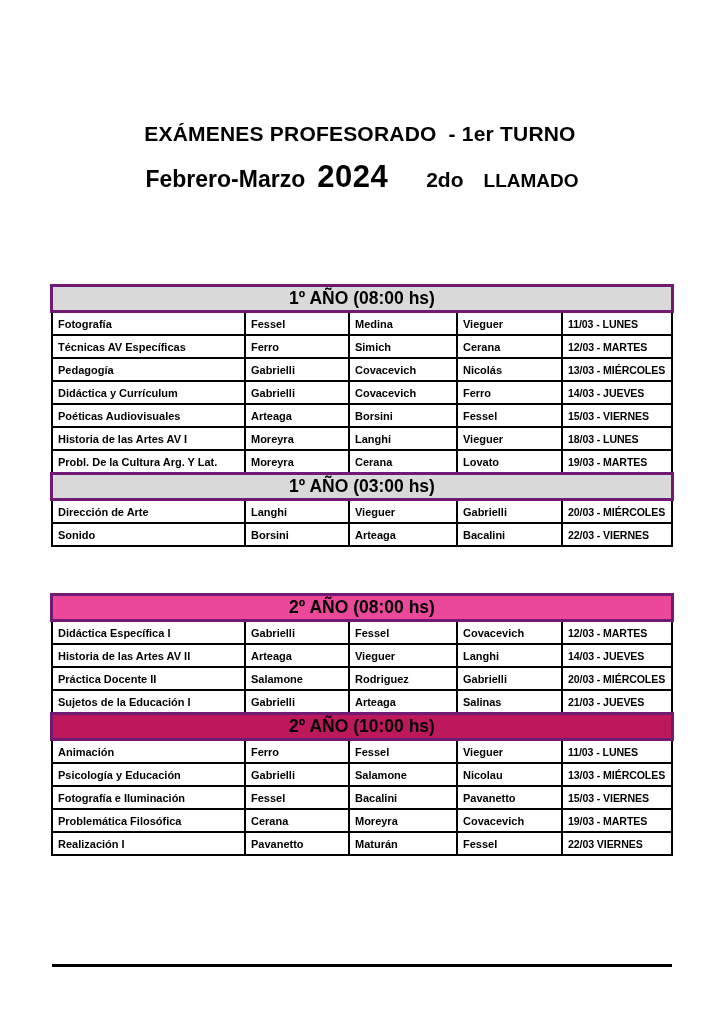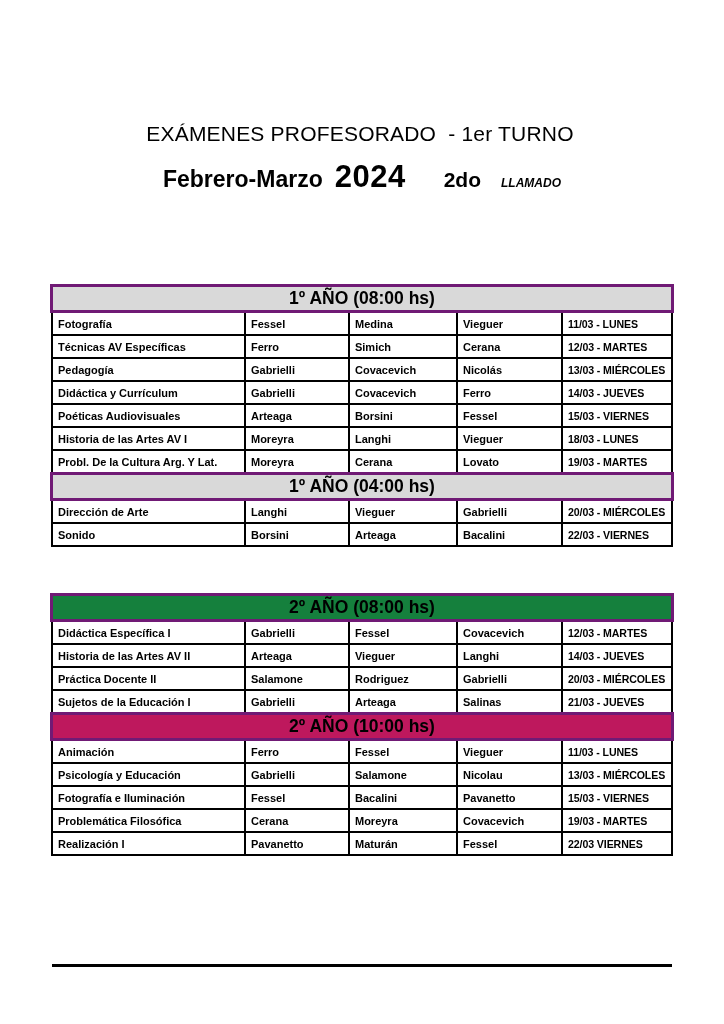--- a/index.html
+++ b/index.html
@@ -13,36 +13,36 @@
     height: 1024px;
     background: #ffffff;
     font-family: "Liberation Sans", sans-serif;
     color: #000000;
     overflow: hidden;
   }
   .doc-title {
     margin: 121px 4px 0 0;
     text-align: center;
     font-size: 21px;
-    font-weight: normal;
+    font-weight: bold;
     line-height: 26px;
     letter-spacing: 0.2px;
     white-space: pre;
   }
   .doc-subtitle {
     margin-top: 12px;
     display: flex;
     justify-content: center;
     align-items: baseline;
     font-weight: bold;
   }
   .doc-subtitle .month-range { font-size: 23px; }
   .doc-subtitle .year { font-size: 31px; margin-left: 12px; letter-spacing: 0.5px; }
   .doc-subtitle .call-number { font-size: 21px; margin-left: 38px; text-align: right; }
-  .doc-subtitle .call-word { font-size: 12px; margin-left: 20px; font-style: italic; }
+  .doc-subtitle .call-word { font-size: 19px; margin-left: 20px; }
 
   .tables-area { margin-top: 89px; }
   table.exam-table {
     width: 620px;
     margin: 0 auto;
     border-collapse: collapse;
     table-layout: fixed;
   }
   table.exam-table + table.exam-table { margin-top: 46px; }
   td.cell {
@@ -144,21 +144,21 @@
             <td class="cell date">18/03 - LUNES</td>
           </tr>
           <tr>
             <td class="cell">Probl. De la Cultura Arg. Y Lat.</td>
             <td class="cell">Moreyra</td>
             <td class="cell">Cerana</td>
             <td class="cell">Lovato</td>
             <td class="cell date">19/03 - MARTES</td>
           </tr>
           <tr>
-            <td colspan="5" class="section-header" style="background: rgb(217, 217, 217);">1º AÑO (04:00 hs)</td>
+            <td colspan="5" class="section-header" style="background: rgb(217, 217, 217);">1º AÑO (03:00 hs)</td>
           </tr>
           <tr>
             <td class="cell">Dirección de Arte</td>
             <td class="cell">Langhi</td>
             <td class="cell">Vieguer</td>
             <td class="cell">Gabrielli</td>
             <td class="cell date">20/03 - MIÉRCOLES</td>
           </tr>
           <tr>
             <td class="cell">Sonido</td>
@@ -172,21 +172,21 @@
       <table class="exam-table">
         <colgroup>
           <col style="width: 193px;">
           <col style="width: 104px;">
           <col style="width: 108px;">
           <col style="width: 105px;">
           <col style="width: 110px;">
         </colgroup>
         <tbody>
           <tr>
-            <td colspan="5" class="section-header" style="background: #15803d;">2º AÑO (08:00 hs)</td>
+            <td colspan="5" class="section-header" style="background: #ec4899;">2º AÑO (08:00 hs)</td>
           </tr>
           <tr>
             <td class="cell">Didáctica Específica I</td>
             <td class="cell">Gabrielli</td>
             <td class="cell">Fessel</td>
             <td class="cell">Covacevich</td>
             <td class="cell date">12/03 - MARTES</td>
           </tr>
           <tr>
             <td class="cell">Historia de las Artes AV II</td>

